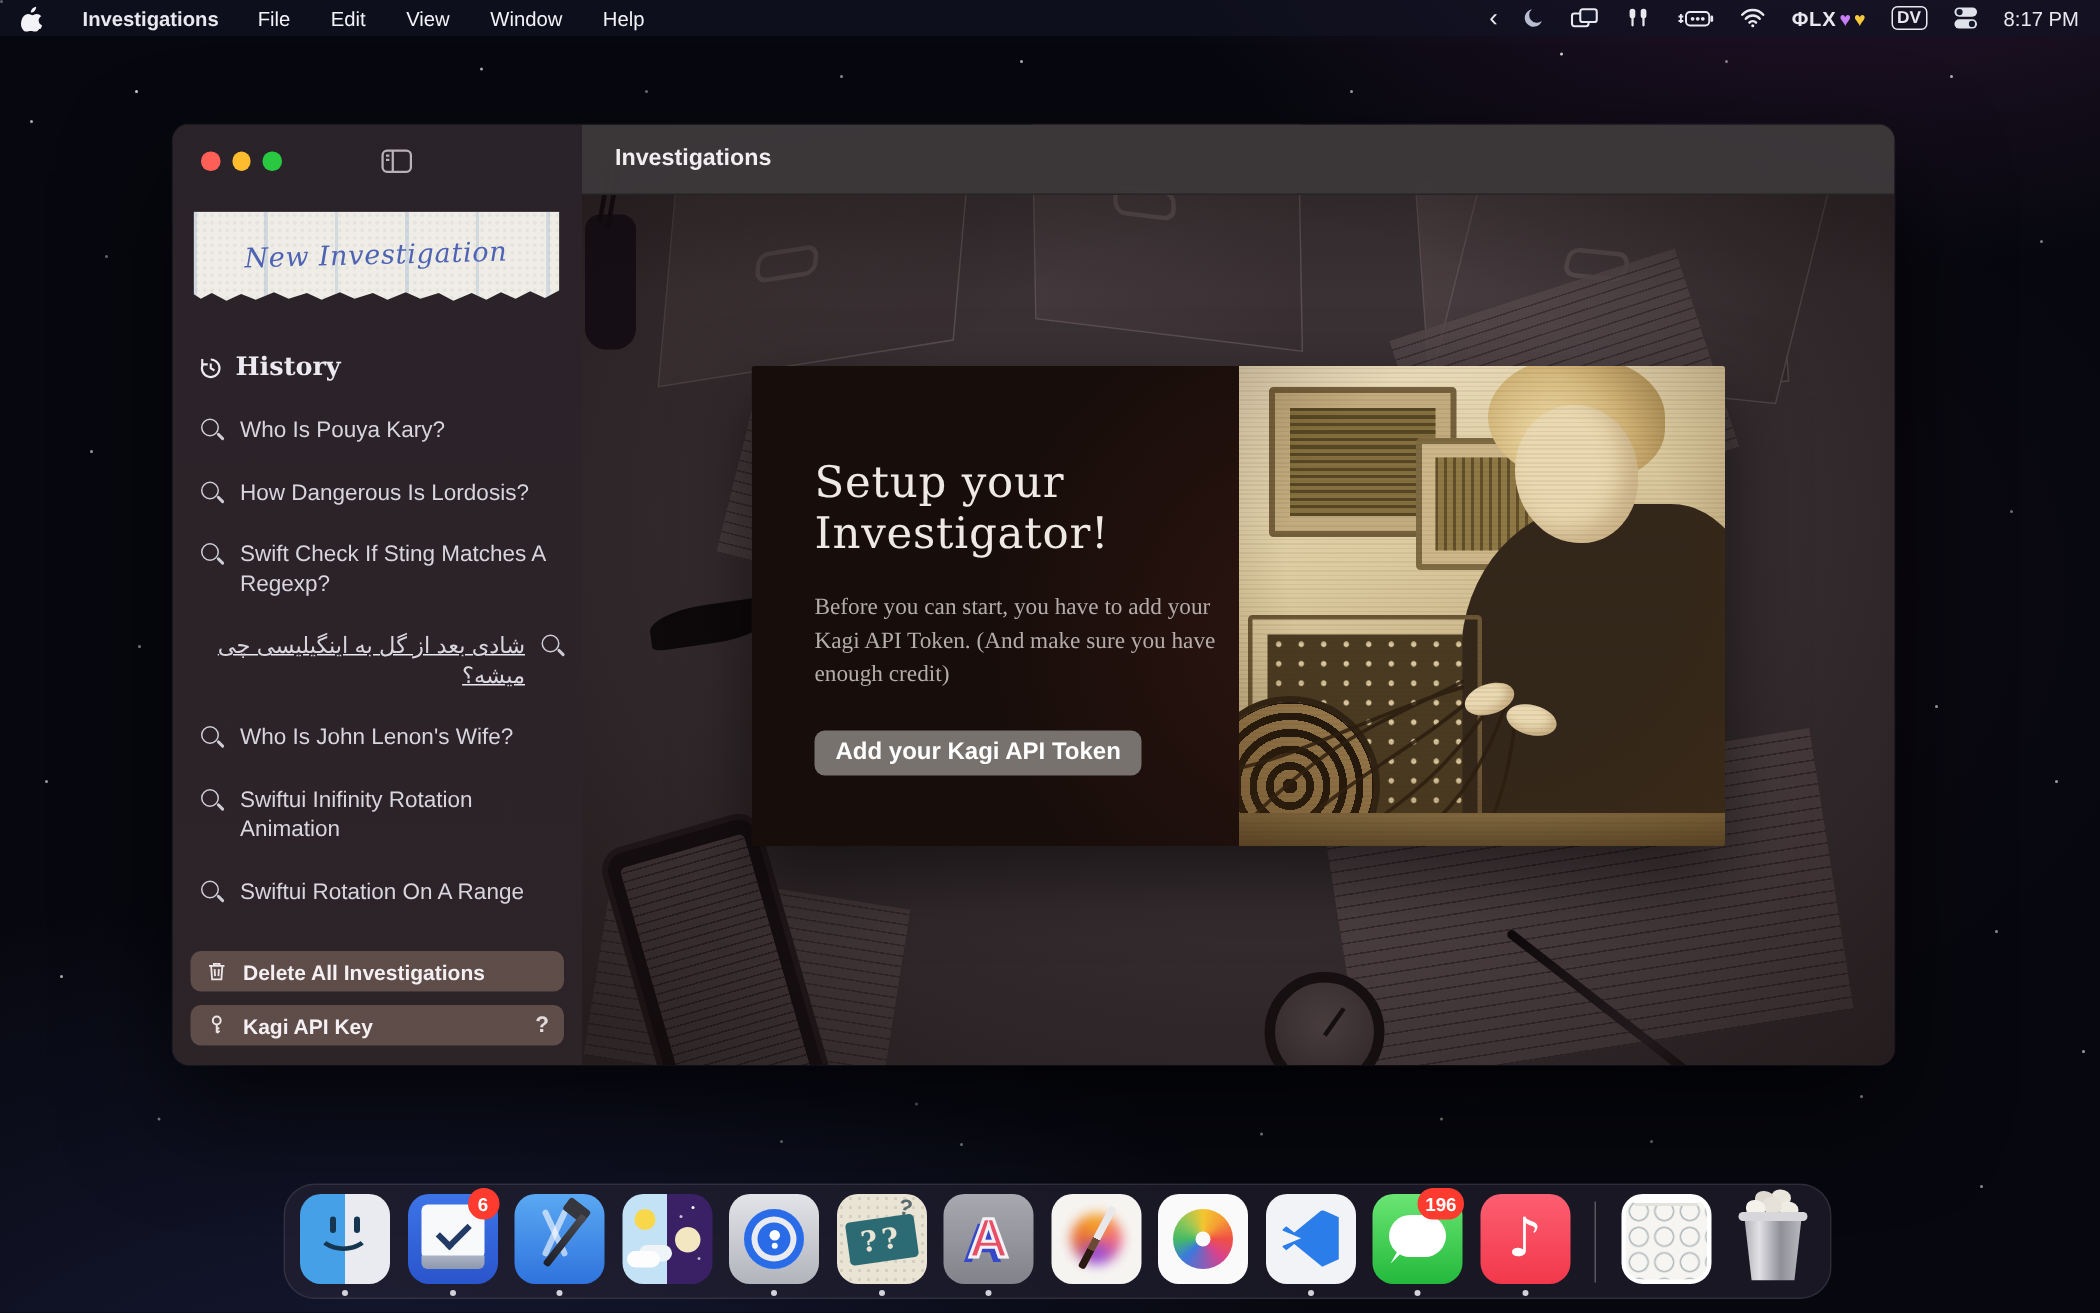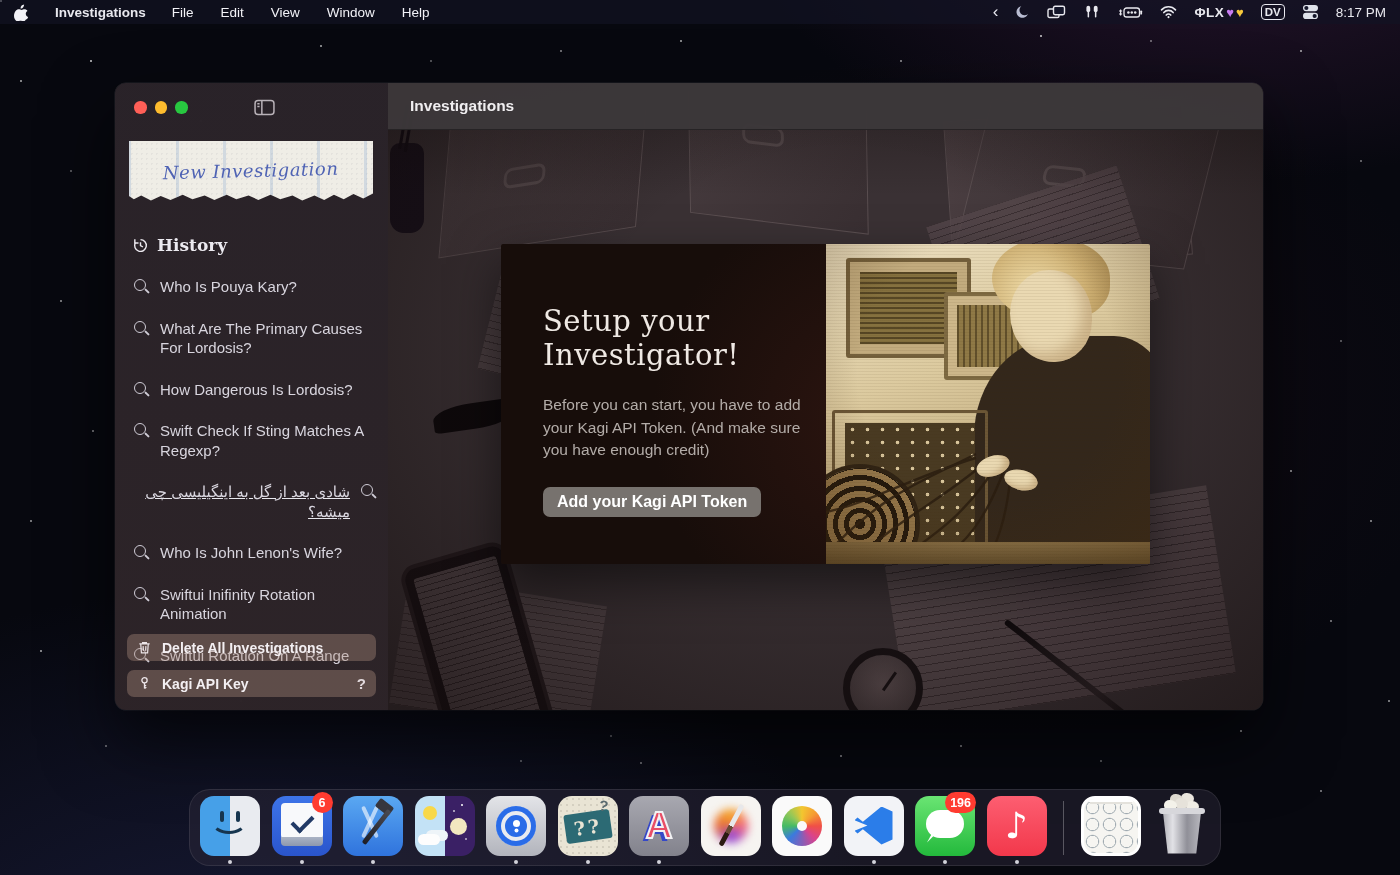--- a/index.html
+++ b/index.html
@@ -113,21 +113,21 @@
   .titlebar { position:absolute; top:0; left:0; right:0; height:47px; background:rgba(60,56,58,.97);
     border-bottom:1px solid rgba(0,0,0,.35); display:flex; align-items:center; padding-left:22px; z-index:5; }
   .titlebar-title { font-size:15.5px; font-weight:700; color:#f0eef0; }
   
   .card { position:absolute; left:113px; top:161px; width:649px; height:320px; display:flex;
     box-shadow:0 20px 50px rgba(0,0,0,.55); z-index:4; border-radius:2px; overflow:hidden; }
   .card-left { width:325px; flex:none; background:radial-gradient(circle at 118% 55%, #2d1510 0%, #170d0a 55%);
     padding:60px 0 0 42px; }
   .card-title { font-family:"DejaVu Serif", serif; font-size:29px; line-height:1.18; color:#efe9e4;
     letter-spacing:.5px; width:250px; }
-  .card-body { margin-top:22px; width:272px; font-size:15.5px; line-height:1.45; color:#b3aca8; }
+  .card-body { margin-top:22px; width:272px; font-size:15.5px; line-height:1.45; color:#b3aca8;font-family:Liberation Serif, serif; }
   .card-btn { margin-top:25px; display:inline-block; padding:6px 14px; background:#77726e; border-radius:7px;
     color:#fff; font-size:16px; font-weight:600; cursor:pointer; }
   
   .ill { width:324px; flex:none; position:relative; overflow:hidden;
     background:linear-gradient(160deg,#ece0c2 0%,#dcca9f 38%,#bba577 75%,#9c855e 100%); }
   .ill-m1 { position:absolute; left:20px; top:14px; width:125px; height:100px; background:#c2ab7e;
     border:4px solid #74603c; border-radius:3px; }
   .ill-m1::after { content:""; position:absolute; inset:10px; background:#85713f;
     background-image:repeating-linear-gradient(0deg, rgba(40,28,10,.5) 0 2px, rgba(0,0,0,0) 2px 5px); }
   .ill-m2 { position:absolute; left:118px; top:48px; width:118px; height:88px; background:#cdb78a;
@@ -338,24 +338,20 @@
       <span class="hist-header-label">History</span>
     </div>
 
     <div id="history-list">
         <div class="hist-item">
           <span class="mag"></span>
           <span class="hist-label">Who Is Pouya Kary?</span>
         </div>
         <div class="hist-item">
           <span class="mag"></span>
-          <span class="hist-label">What Are The Primary Causes For Lordosis?</span>
-        </div>
-        <div class="hist-item">
-          <span class="mag"></span>
           <span class="hist-label">How Dangerous Is Lordosis?</span>
         </div>
         <div class="hist-item">
           <span class="mag"></span>
           <span class="hist-label">Swift Check If Sting Matches A Regexp?</span>
         </div>
         <div class="hist-item rtl">
           <span class="mag"></span>
           <span class="hist-label" dir="rtl">شادی بعد از گل به اینگیلیسی چی میشه؟</span>
         </div>

